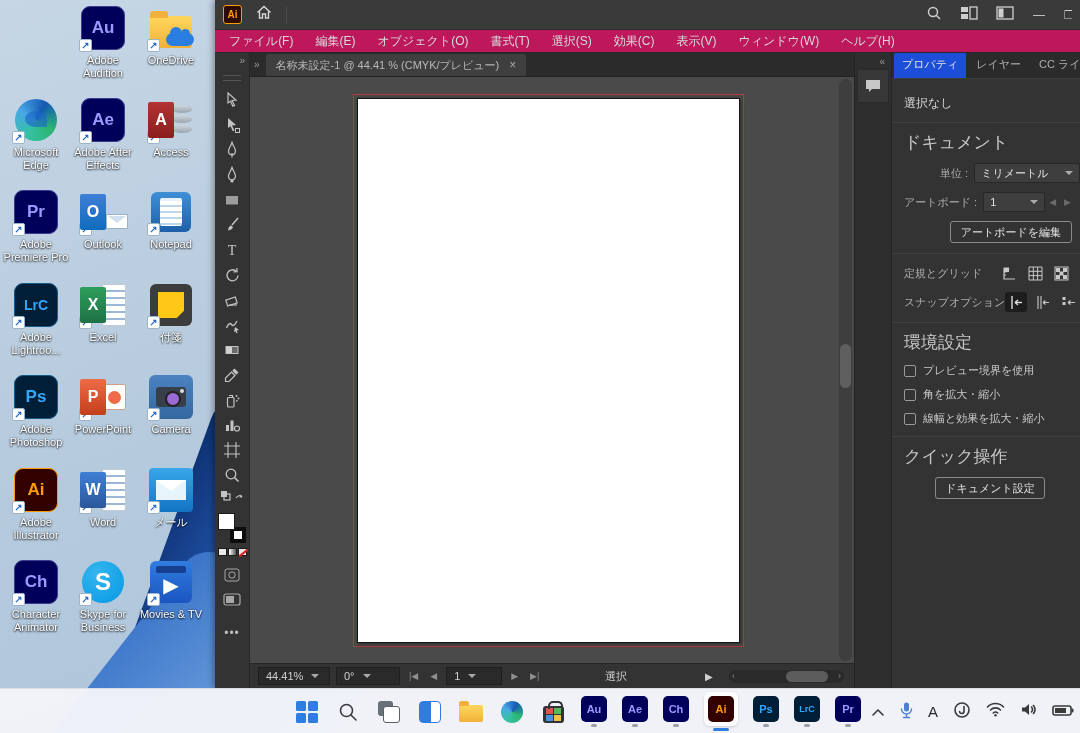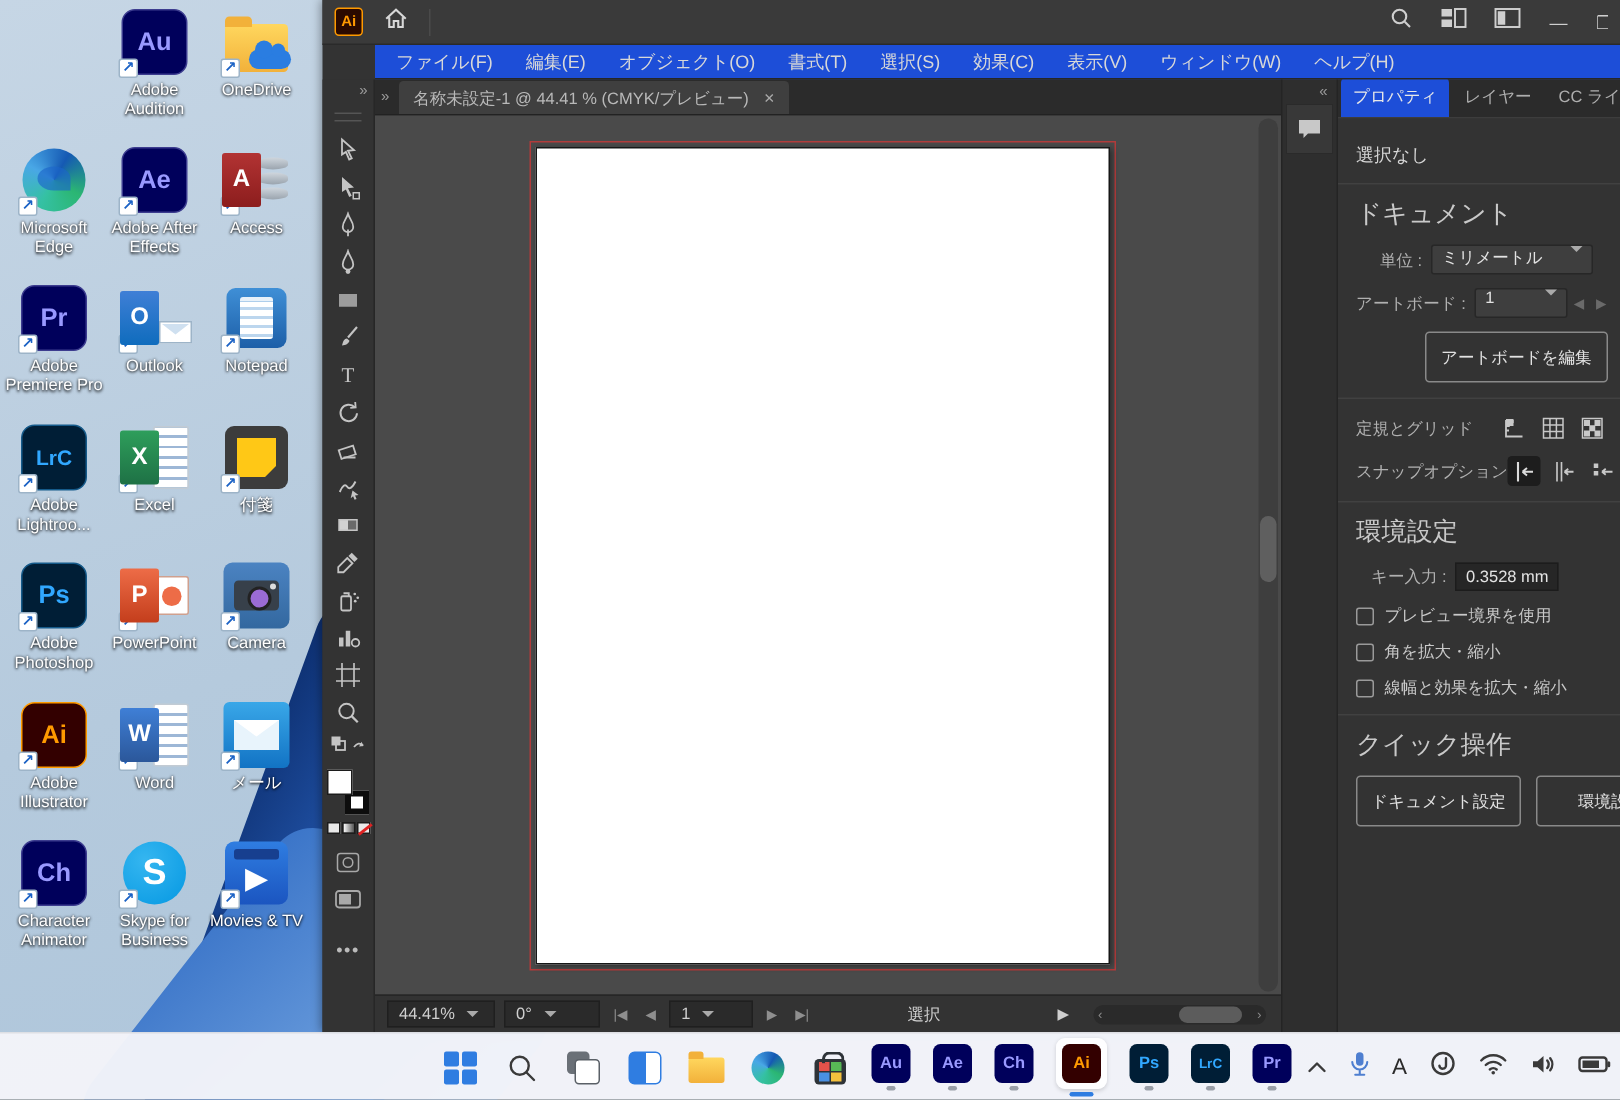--- a/index.html
+++ b/index.html
@@ -120,22 +120,22 @@
   .aiwin { position:absolute; left:215px; top:0; width:865px; height:688px; background:#333;
     display:flex; flex-direction:column; box-shadow:-2px 0 6px rgba(0,0,0,.35); }
   .titlebar { height:30px; background:#3a3a3a; display:flex; align-items:center; padding:0 8px;
     border-bottom:1px solid #2a2a2a; }
   .appbadge { width:19px; height:19px; border-radius:3px; background:#2b0a00; border:1px solid #ff9a00;
     color:#ff9a00; font-size:10px; font-weight:bold; display:flex; align-items:center; justify-content:center; }
   .homeic { margin-left:14px; }
   .tbdiv { width:1px; height:18px; background:#4a4a4a; margin-left:14px; }
   .tb-right { margin-left:auto; display:flex; align-items:center; gap:18px; }
   .winctl { color:#cfcfcf; font-size:12px; width:14px; text-align:center; }
-  .menubar { height:23px; background:#1d4ed8; display:flex; align-items:center; gap:22px;
-    padding:0 14px; border-bottom:1px solid #272727;margin-left:35px; }
+  .menubar { height:23px; background:#be185d; display:flex; align-items:center; gap:22px;
+    padding:0 14px; border-bottom:1px solid #272727; }
   .menubar .mi { font-size:12px; color:#d8d8d8; white-space:nowrap; }
   .mainrow { flex:1; display:flex; min-height:0; }
 
   
   .toolbar { width:35px; background:#333; border-right:1px solid #272727; display:flex;
     flex-direction:column; align-items:center; padding-top:2px; }
   .tb-head { width:100%; height:20px; color:#9a9a9a; font-size:10px; text-align:right; padding-right:4px; }
   .grip { width:18px; height:6px; border-top:1px solid #555; border-bottom:1px solid #555; margin-bottom:6px; }
   .tool { width:26px; height:25px; display:flex; align-items:center; justify-content:center; }
   .tool svg { display:block; }
@@ -193,26 +193,26 @@
   .ptabs { height:26px; background:#2b2b2b; display:flex; align-items:flex-end; gap:2px; padding:0 2px;
     border-bottom:1px solid #3d3d3d; }
   .ptab { font-size:11px; color:#aeaeae; padding:5px 8px 6px; white-space:nowrap; }
   .ptab.active { background:#1d4ed8; color:#e8e8e8; border-radius:3px 3px 0 0; }
   .pbody { flex:1; padding:8px 0 0 12px; overflow:hidden; }
   .psec-title { font-size:17px; color:#c9c9c9; margin:8px 0 6px; }
   .pdivider { height:1px; background:#414141; margin:10px 0 4px -12px; }
   .prow { display:flex; align-items:center; margin:9px 0; }
   .plabel { font-size:11px; color:#b0b0b0; white-space:nowrap; }
   .pfield { background:#3e3e3e; border:1px solid #272727; border-radius:2px; color:#e3e3e3;
-    font-size:11px; height:20px; display:flex; padding:0 6px; gap:8px; }
+    font-size:11px; height:20px; display:flex; align-items:center; padding:0 6px; gap:8px; }
   .pfield .chev { margin-left:auto; }
   .ghost-arr { color:#6a6a6a; font-size:9px; padding:0 4px; }
   .pbtn { border:1px solid #8a8a8a; border-radius:3px; color:#e2e2e2; font-size:11px;
-    height:34px; display:inline-flex; align-items:center; padding:0 10px; background:transparent;
-    white-space:nowrap; }
+    height:22px; display:inline-flex; align-items:center; padding:0 10px; background:transparent;
+    white-space:nowrap;margin-left:31px; }
   .iconbtns { margin-left:auto; display:flex; gap:4px; padding-right:8px; }
   .ibtn { width:22px; height:20px; display:flex; align-items:center; justify-content:center;
     border-radius:3px; }
   .ibtn.pressed { background:#1d1d1d; }
   .cbrow { display:flex; align-items:center; gap:7px; margin:9px 0; }
   .cbox { width:12px; height:12px; border:1px solid #9a9a9a; border-radius:2px; background:transparent; }
   .cblabel { font-size:11px; color:#c9c9c9; white-space:nowrap; }
   .valbox { background:#262626; border:1px solid #1c1c1c; color:#e3e3e3; font-size:11px;
     height:19px; display:flex; align-items:center; padding:0 6px; }
   .qbtns { display:flex; gap:10px; width:230px; }
@@ -702,21 +702,21 @@
           <span class="ptab active">プロパティ</span>
           <span class="ptab">レイヤー</span>
           <span class="ptab">CC ライブラリ</span>
         </div>
         <div class="pbody">
           <div class="psec-title" style="font-size:12px;color:#d6d6d6">選択なし</div>
           <div class="pdivider"></div>
 
           <div class="psec-title">ドキュメント</div>
           <div class="prow">
-            <span class="plabel" style="margin-left:16px">単位 :</span>
+            <span class="plabel" style="margin-left:36px">単位 :</span>
             <div class="pfield" style="width:108px;margin-left:6px">
               <span>ミリメートル</span>
                 <span class="chev"></span>
             </div>
           </div>
           <div class="prow">
             <span class="plabel">アートボード :</span>
             <div class="pfield" style="width:62px;margin-left:6px">
               <span>1</span>
                 <span class="chev"></span>
@@ -775,24 +775,20 @@
                     <rect x="1.5" y="2" width="3" height="3" fill="#c8c8c8"></rect>
                     <rect x="1.5" y="7" width="3" height="3" fill="#c8c8c8"></rect>
                     <path d="M14 7.5 H7 M7 7.5 l2.5 -2 M7 7.5 l2.5 2" stroke="#c8c8c8" fill="none" stroke-width="1.2"></path>
                   </svg>
                 </span>
             </div>
           </div>
           <div class="pdivider"></div>
 
           <div class="psec-title">環境設定</div>
-          <div class="prow">
-            <span class="plabel" style="margin-left:10px">キー入力 :</span>
-            <div class="valbox" style="margin-left:6px">0.3528 mm</div>
-          </div>
           <div class="cbrow">
             <span class="cbox"></span>
             <span class="cblabel">プレビュー境界を使用</span>
           </div>
           <div class="cbrow">
             <span class="cbox"></span>
             <span class="cblabel">角を拡大・縮小</span>
           </div>
           <div class="cbrow">
             <span class="cbox"></span>

